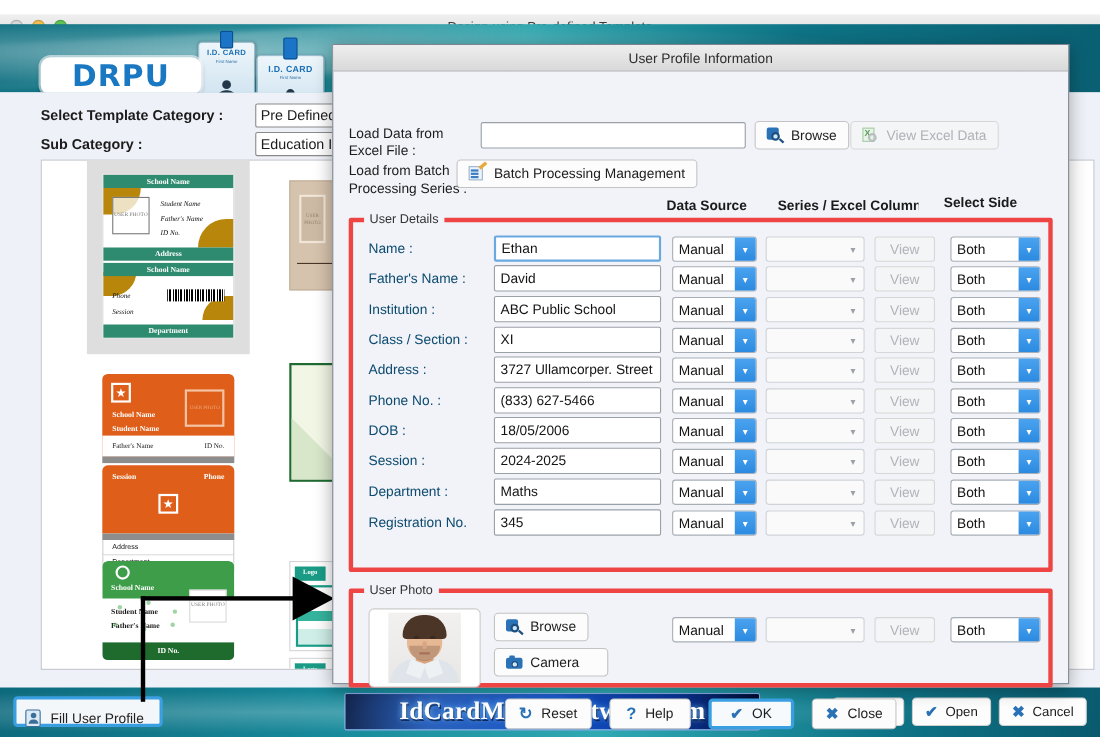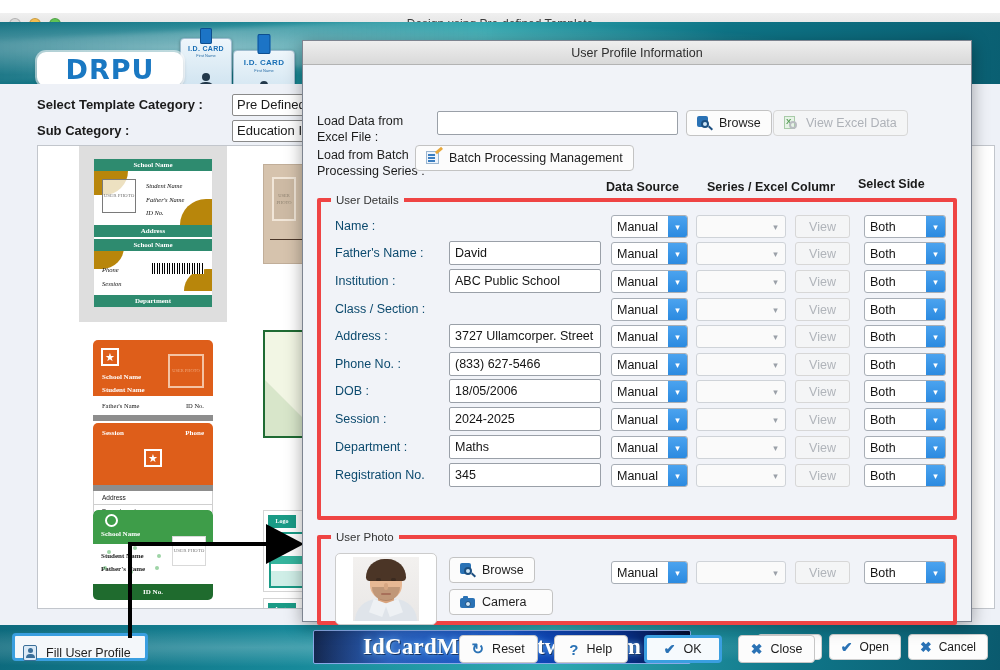--- a/index.html
+++ b/index.html
@@ -606,20 +606,21 @@
 
       <div class="colhead" id="ch1">Data Source</div>
       <div class="colhead" id="ch2">Series / Excel Column</div>
       <div class="colhead" id="ch3">Select Side</div>
 
       <div class="groupbox" id="userDetails">
         <div class="gb-legend">User Details</div>
 
         <div class="frow focused" style="top:12px">
           <div class="flabel">Name :</div>
+          <div class="ftext">Ethan</div>
           <div class="sel ds">
               <span>Manual</span>
               <span class="arrowbox">▾</span>
             </div>
           <div class="sel sc disabled">
               <span></span>
               <span class="arrowbox">▾</span>
             </div>
           <div class="vw">View</div>
           <div class="sel ss">
@@ -659,20 +660,21 @@
             </div>
           <div class="vw">View</div>
           <div class="sel ss">
               <span>Both</span>
               <span class="arrowbox">▾</span>
             </div>
         </div>
 
         <div class="frow" style="top:95px">
           <div class="flabel">Class / Section :</div>
+          <div class="ftext">XI</div>
           <div class="sel ds">
               <span>Manual</span>
               <span class="arrowbox">▾</span>
             </div>
           <div class="sel sc disabled">
               <span></span>
               <span class="arrowbox">▾</span>
             </div>
           <div class="vw">View</div>
           <div class="sel ss">

